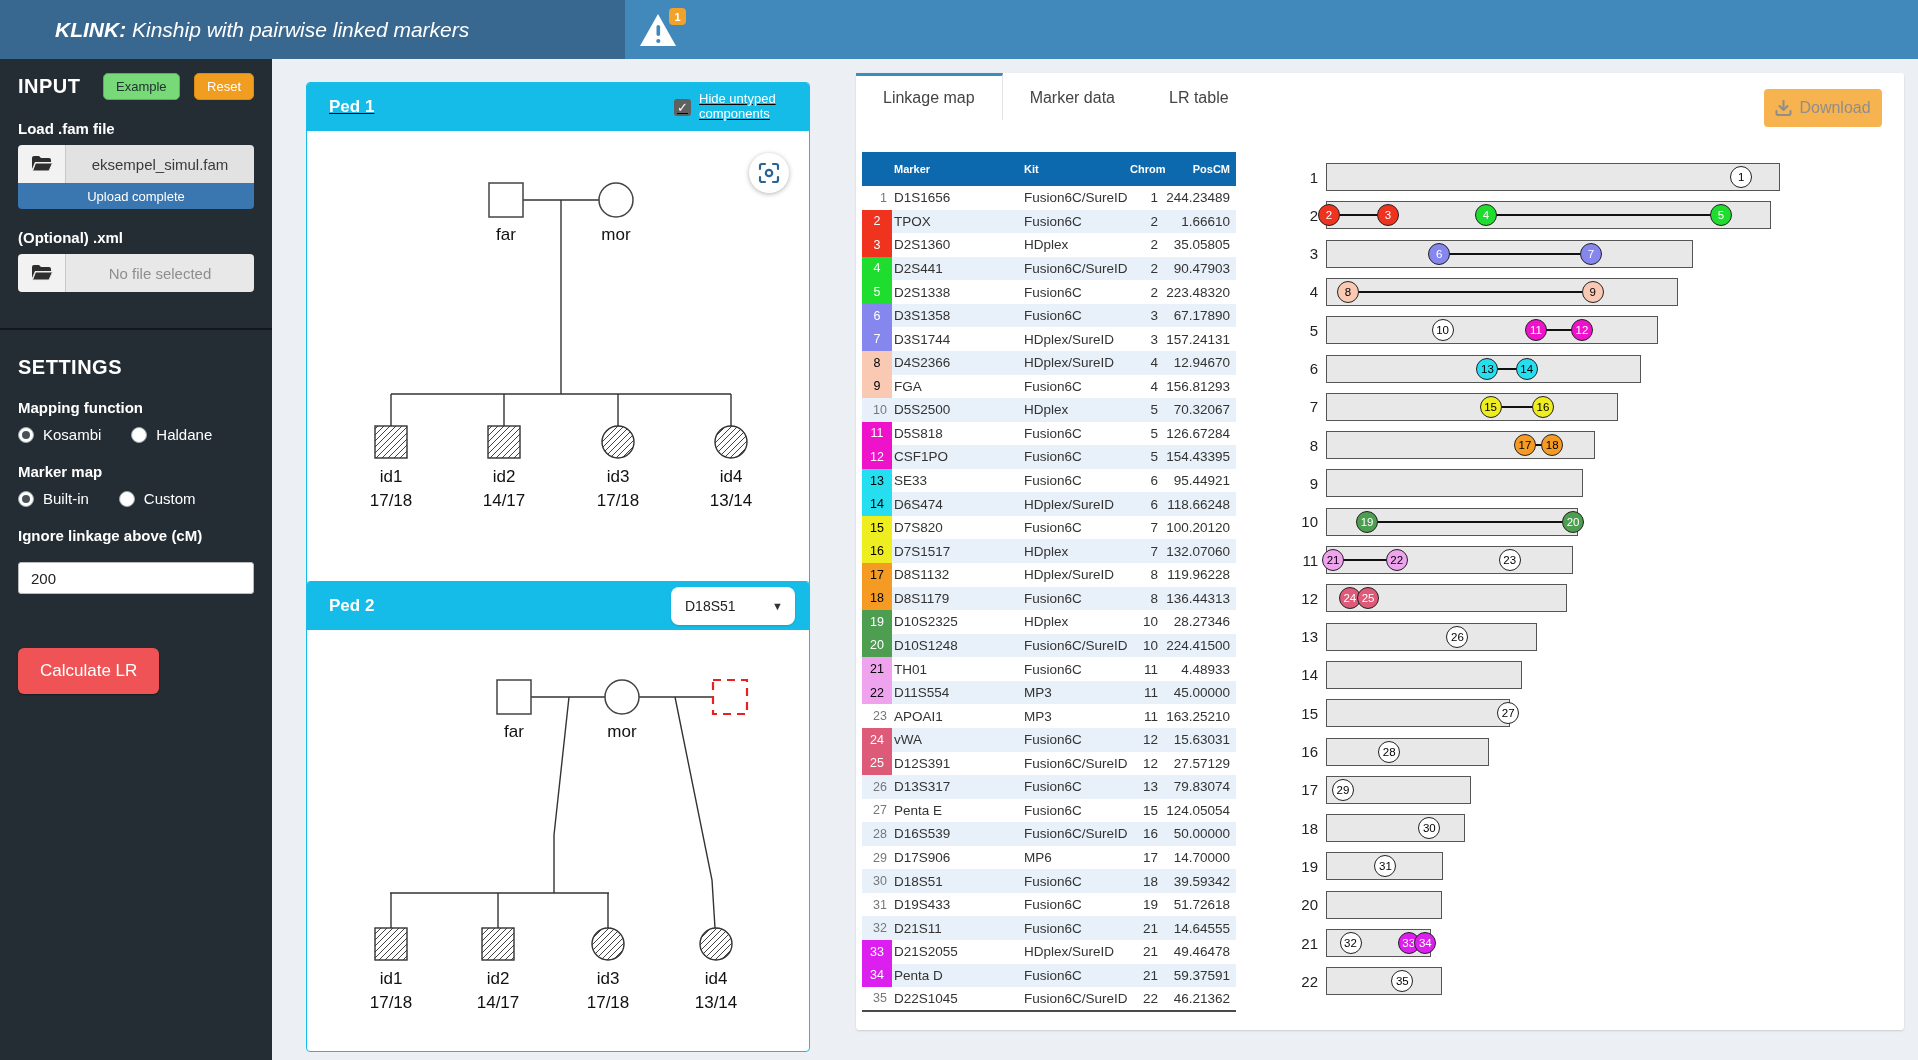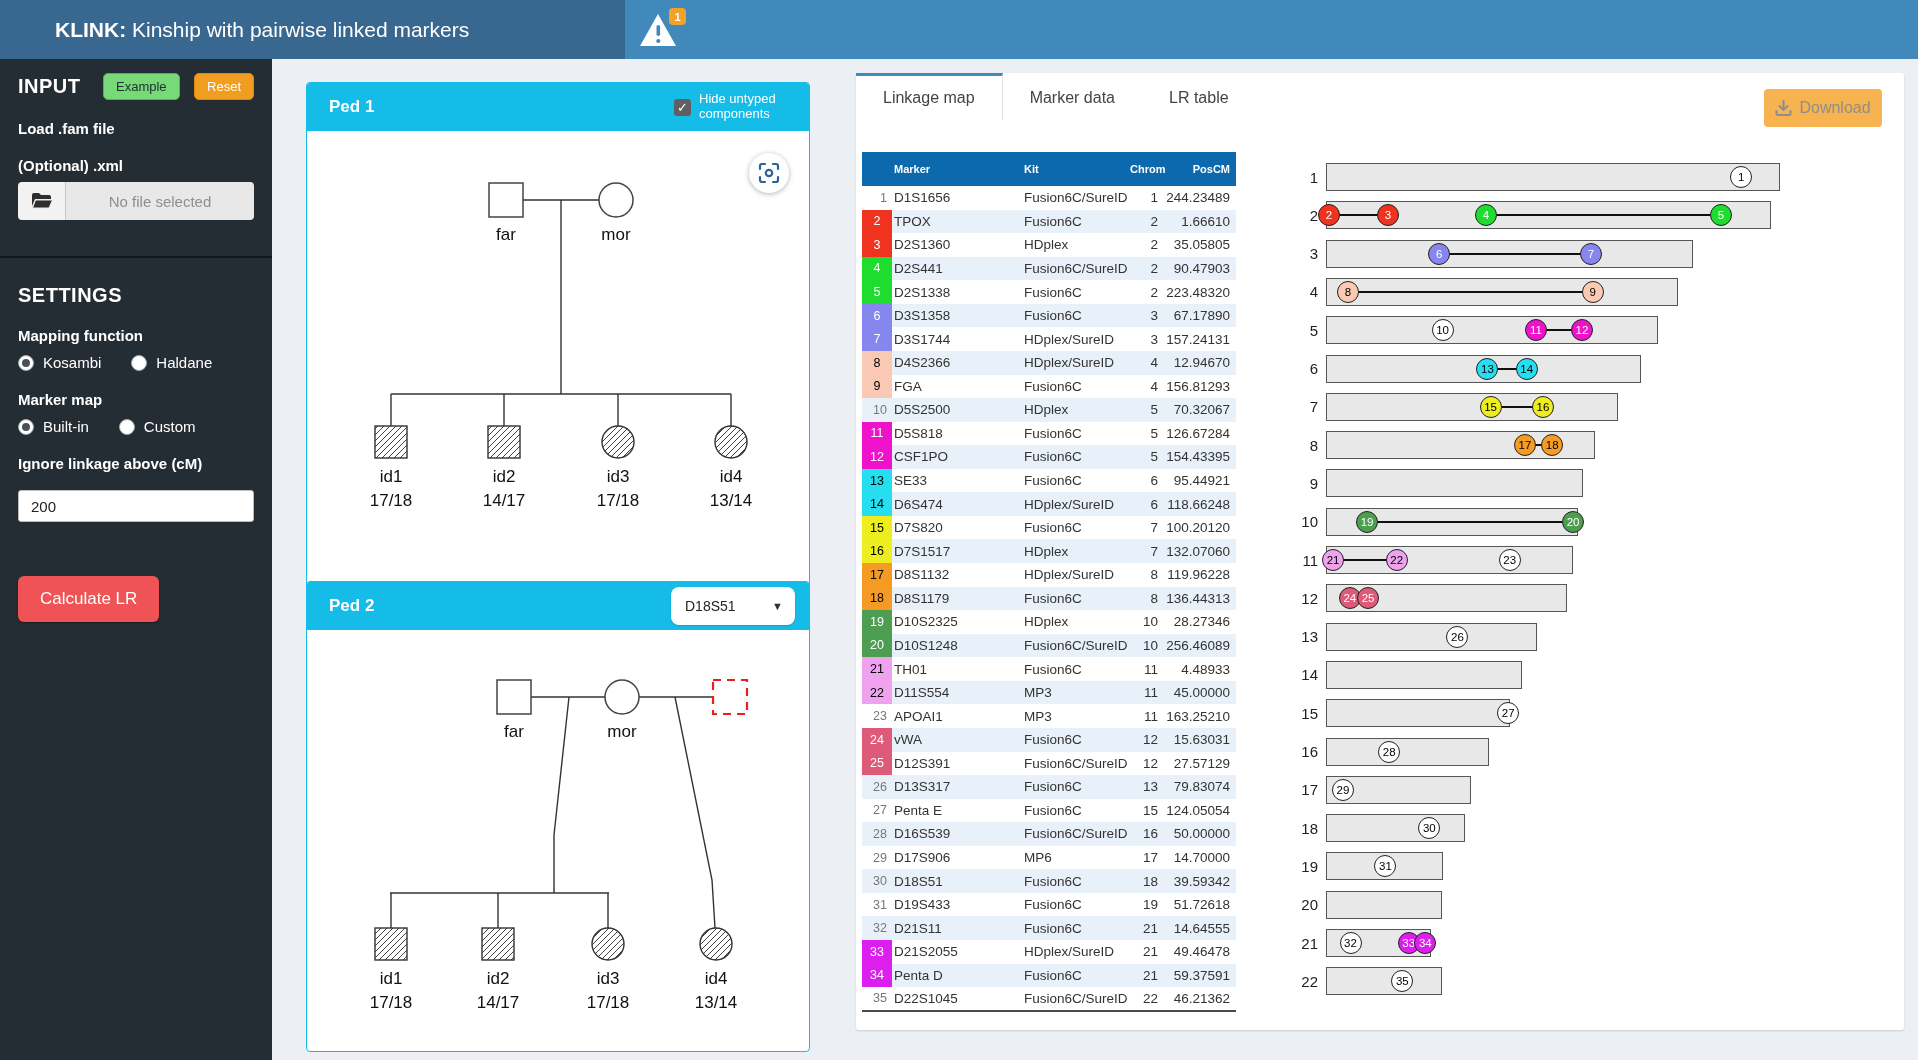--- a/index.html
+++ b/index.html
@@ -2,21 +2,21 @@
 <html><head>
 <meta charset="utf-8">
 <style>
   * { margin:0; padding:0; box-sizing:border-box; }
   html,body { width:1918px; height:1060px; }
   body { font-family:"Liberation Sans","DejaVu Sans",sans-serif; background:#ecf0f4; position:relative; overflow:hidden; }
 
   
   .topbar { position:absolute; left:0; top:0; width:1918px; height:59px; background:#4189ba; }
   .topbar-left { position:absolute; left:0; top:0; width:625px; height:59px; background:#38678f; display:flex; align-items:center; padding-left:55px; }
-  .topbar-title { color:#fff; font-size:21px; white-space:nowrap; }
+  .topbar-title { color:#fff; font-size:21px; white-space:nowrap;font-style:italic; }
   .topbar-title b { font-weight:bold; }
   .warn-wrap { position:absolute; left:638px; top:10px; width:48px; height:40px; }
   .warn-badge { position:absolute; right:0; top:-2px; min-width:17px; height:17px; background:#f0a22a; color:#fff; font-size:11px; font-weight:bold; border-radius:4px; display:flex; align-items:center; justify-content:center; padding:0 3px; z-index:2; }
 
   
   .sidebar { position:absolute; left:0; top:59px; width:272px; height:1001px; background:#252d34; color:#fff; padding:14px 18px; }
   .sb-row1 { display:flex; align-items:center; justify-content:space-between; }
   .sb-heading { font-size:20px; font-weight:bold; letter-spacing:.5px; }
   .btn-small { font-size:13px; padding:5px 12px; border-radius:5px; border:1px solid transparent; cursor:pointer; }
   .btn-example { background:#77d977; color:#233; border-color:#4cb84c; margin-right:10px; }
@@ -32,21 +32,21 @@
   .settings-heading { margin-top:26px; }
   .radio-row { display:flex; align-items:center; gap:10px; margin-top:10px; font-size:15px; }
   .radio-row .opt { display:flex; align-items:center; gap:9px; margin-right:20px; cursor:pointer; }
   .radio { width:16px; height:16px; border-radius:50%; background:#fff; border:1px solid #9aa; position:relative; flex:0 0 auto; }
   .radio.sel::after { content:""; position:absolute; left:3px; top:3px; width:8px; height:8px; border-radius:50%; background:#4a5157; }
   .num-input { margin-top:10px; width:236px; height:32px; border:1px solid #bbb; border-radius:3px; font-size:15px; padding:0 12px; color:#222; background:#fff; font-family:inherit; }
   .btn-calc { margin-top:54px; background:#f05355; color:#fff; font-size:17px; border:none; border-radius:6px; padding:13px 22px; cursor:pointer; box-shadow:0 1px 2px rgba(0,0,0,.4); }
 
   
   .ped-panel { position:absolute; left:306px; width:504px; background:#fff; border:1px solid #16bce8; border-radius:4px; overflow:hidden; }
-  .ped1 { top:82px; height:536px; }
+  .ped1 { top:82px; height:536px;text-decoration:underline; }
   .ped2 { top:581px; height:471px; }
   .ped-header { height:48px; background:#16bce8; display:flex; align-items:center; padding:0 14px 0 22px; }
   .ped-title { color:#fff; font-size:17px; font-weight:bold; flex:1; }
   .hide-untyped { display:flex; align-items:center; gap:8px; }
   .checkbox { width:17px; height:17px; background:#606060; border-radius:3px; color:#fff; font-size:13px; display:flex; align-items:center; justify-content:center; cursor:pointer; }
   .checkbox::after { content:"✓"; }
   .hide-label { color:#fff; font-size:13px; line-height:1.15; width:96px; }
   .ped-select { background:#fff; border-radius:8px; height:38px; width:124px; display:flex; align-items:center; justify-content:space-between; padding:0 12px 0 14px; font-size:14px; color:#222; cursor:pointer; box-shadow:0 1px 2px rgba(0,0,0,.15); }
   .caret { font-size:11px; color:#333; }
   .focus-btn { position:absolute; right:20px; top:70px; width:40px; height:40px; border-radius:50%; background:#fff; box-shadow:0 1px 5px rgba(0,0,0,.3); display:flex; align-items:center; justify-content:center; cursor:pointer; }
@@ -99,20 +99,32 @@
 <div class="sidebar">
   <div class="sb-row1">
     <div class="sb-heading">INPUT</div>
     <div>
       <button class="btn-small btn-example">Example</button>
       <button class="btn-small btn-reset">Reset</button>
     </div>
   </div>
 
   <div class="sb-label">Load .fam file</div>
+  <div class="file-widget">
+    <div class="file-row">
+      <div class="file-btn">
+        <svg width="22" height="18" viewBox="0 0 22 18">
+          <path d="M1 3 a2 2 0 0 1 2-2 h5 l2 2 h8 a2 2 0 0 1 2 2 v2 H4 L1 14 Z" fill="#2e2e2e"></path>
+          <path d="M4.5 8 h17 l-3.5 8 H1.5 Z" fill="#2e2e2e" stroke="#f2f2f2" stroke-width="1"></path>
+        </svg>
+      </div>
+      <div class="file-name">eksempel_simul.fam</div>
+    </div>
+    <div class="progress">Upload complete</div>
+  </div>
 
   <div class="sb-label">(Optional) .xml</div>
   <div class="file-widget">
     <div class="file-row">
       <div class="file-btn">
         <svg width="22" height="18" viewBox="0 0 22 18">
           <path d="M1 3 a2 2 0 0 1 2-2 h5 l2 2 h8 a2 2 0 0 1 2 2 v2 H4 L1 14 Z" fill="#2e2e2e"></path>
           <path d="M4.5 8 h17 l-3.5 8 H1.5 Z" fill="#2e2e2e" stroke="#e8e8e8" stroke-width="1"></path>
         </svg>
       </div>
@@ -419,21 +431,21 @@
           <td class="marker">D10S2325</td>
           <td class="kit">HDplex</td>
           <td class="chrom">10</td>
           <td class="pos">28.27346</td>
         </tr>
         <tr>
           <td class="num badge" style="background: rgb(78, 158, 81); color: rgb(255, 255, 255);">20</td>
           <td class="marker">D10S1248</td>
           <td class="kit">Fusion6C/SureID</td>
           <td class="chrom">10</td>
-          <td class="pos">256.46089</td>
+          <td class="pos">224.41500</td>
         </tr>
         <tr>
           <td class="num badge" style="background: rgb(239, 163, 239); color: rgb(0, 0, 0);">21</td>
           <td class="marker">TH01</td>
           <td class="kit">Fusion6C</td>
           <td class="chrom">11</td>
           <td class="pos">4.48933</td>
         </tr>
         <tr>
           <td class="num badge" style="background: rgb(239, 163, 239); color: rgb(0, 0, 0);">22</td>

